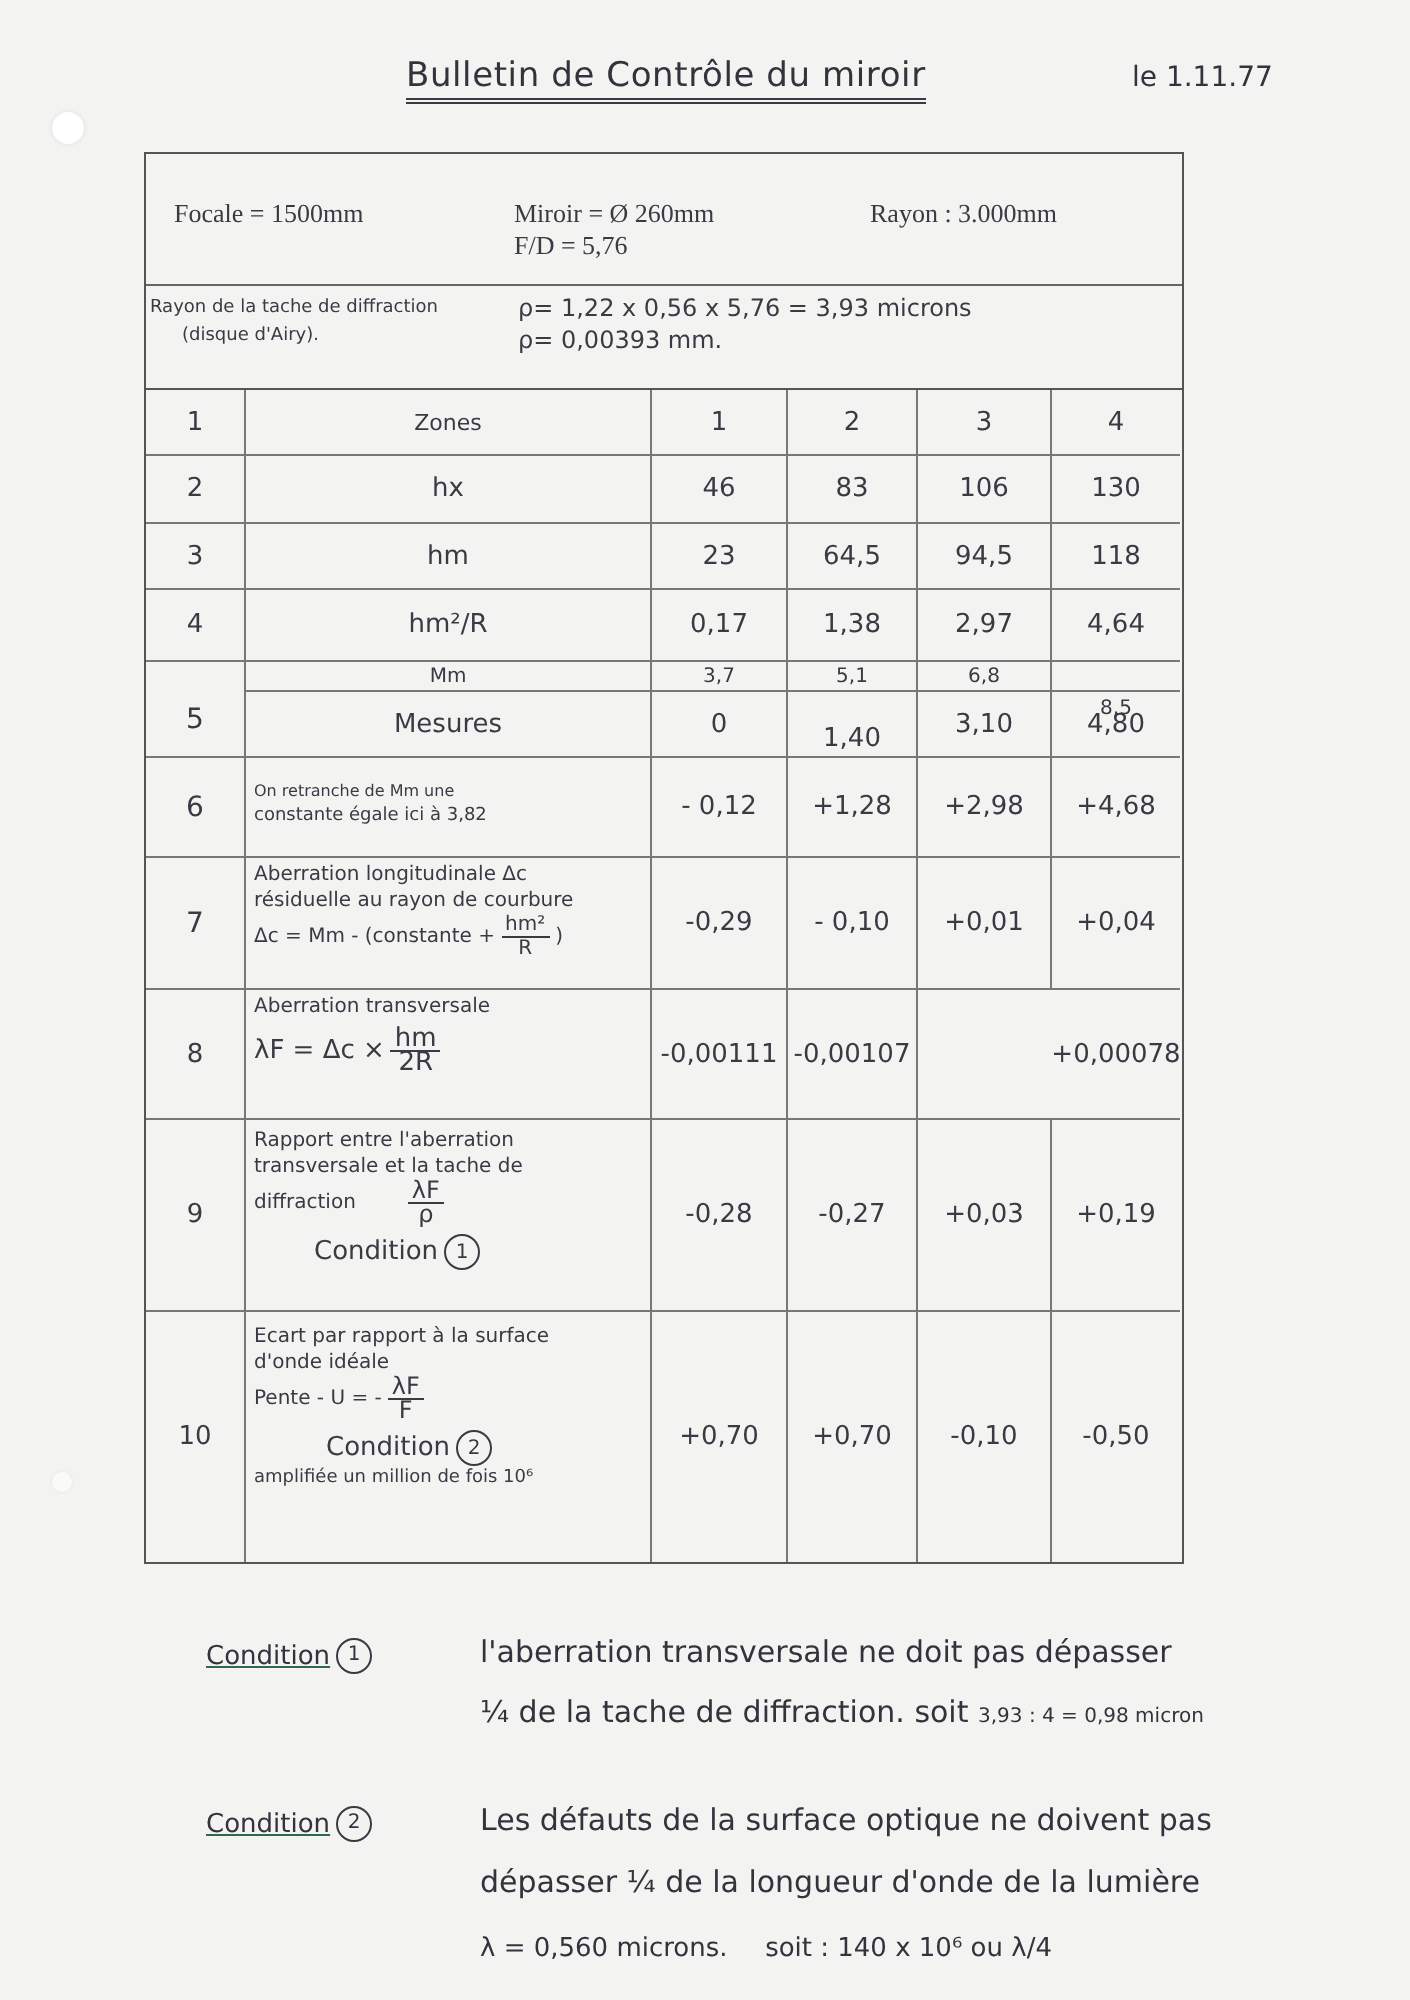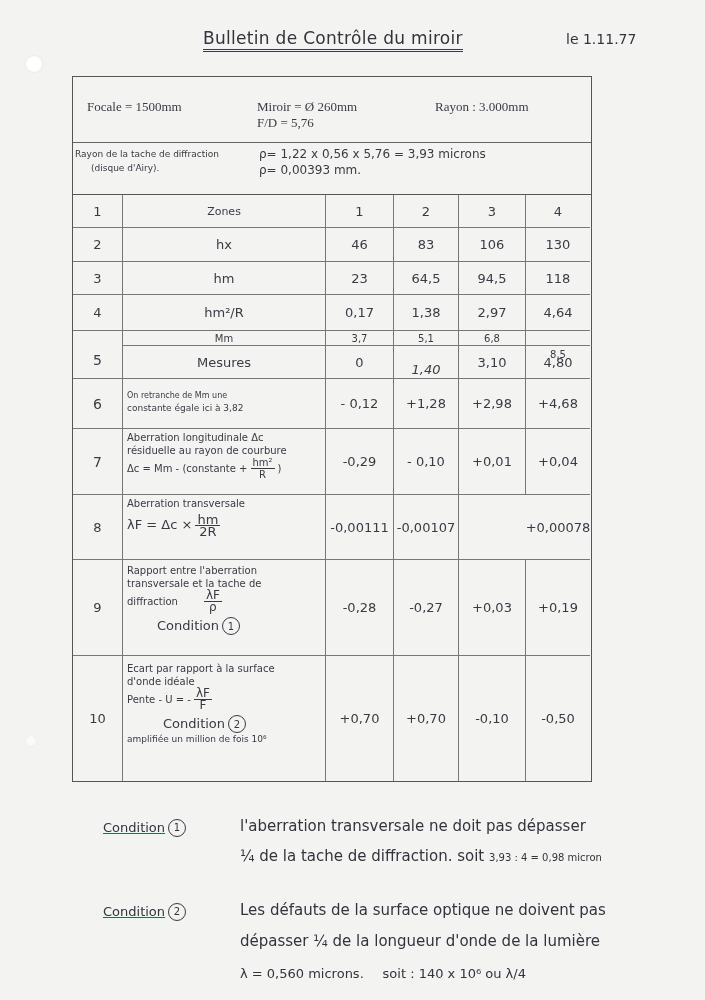--- a/index.html
+++ b/index.html
@@ -112,21 +112,21 @@
       <div class="c c0" style="font-size:14px;padding-top:10px;">5</div>
       <div class="sub">
         <div class="c" style="left:0;width:203px;">Mm</div>
         <div class="c" style="left:203px;width:68px;">3,7</div>
         <div class="c" style="left:271px;width:65px;">5,1</div>
         <div class="c" style="left:336px;width:67px;">6,8</div>
         <div class="c" style="left:403px;width:64px;border-right:none;margin-top:16px;">8,5</div>
       </div>
       <div class="c c1" style="top:14px;height:34px;">Mesures</div>
       <div class="c c2" style="top:14px;height:34px;">0</div>
-      <div class="c c3" style="top:14px;height:48px;font-style:italic;">1,40</div>
+      <div class="c c3" style="top:14px;height:48px;">1,40</div>
       <div class="c c4" style="top:14px;height:34px;">3,10</div>
       <div class="c c5" style="top:14px;height:34px;">4,80</div>
     </div>
 
     <div class="row" style="top:184px;height:50px;">
       <div class="c c0" style="font-size:14px;">6</div>
       <div class="c c1 lbl" style="padding-top:10px;">
         <span class="s8">On retranche de Mm une</span>
         <span class="s9">constante égale ici à  3,82</span>
       </div>

